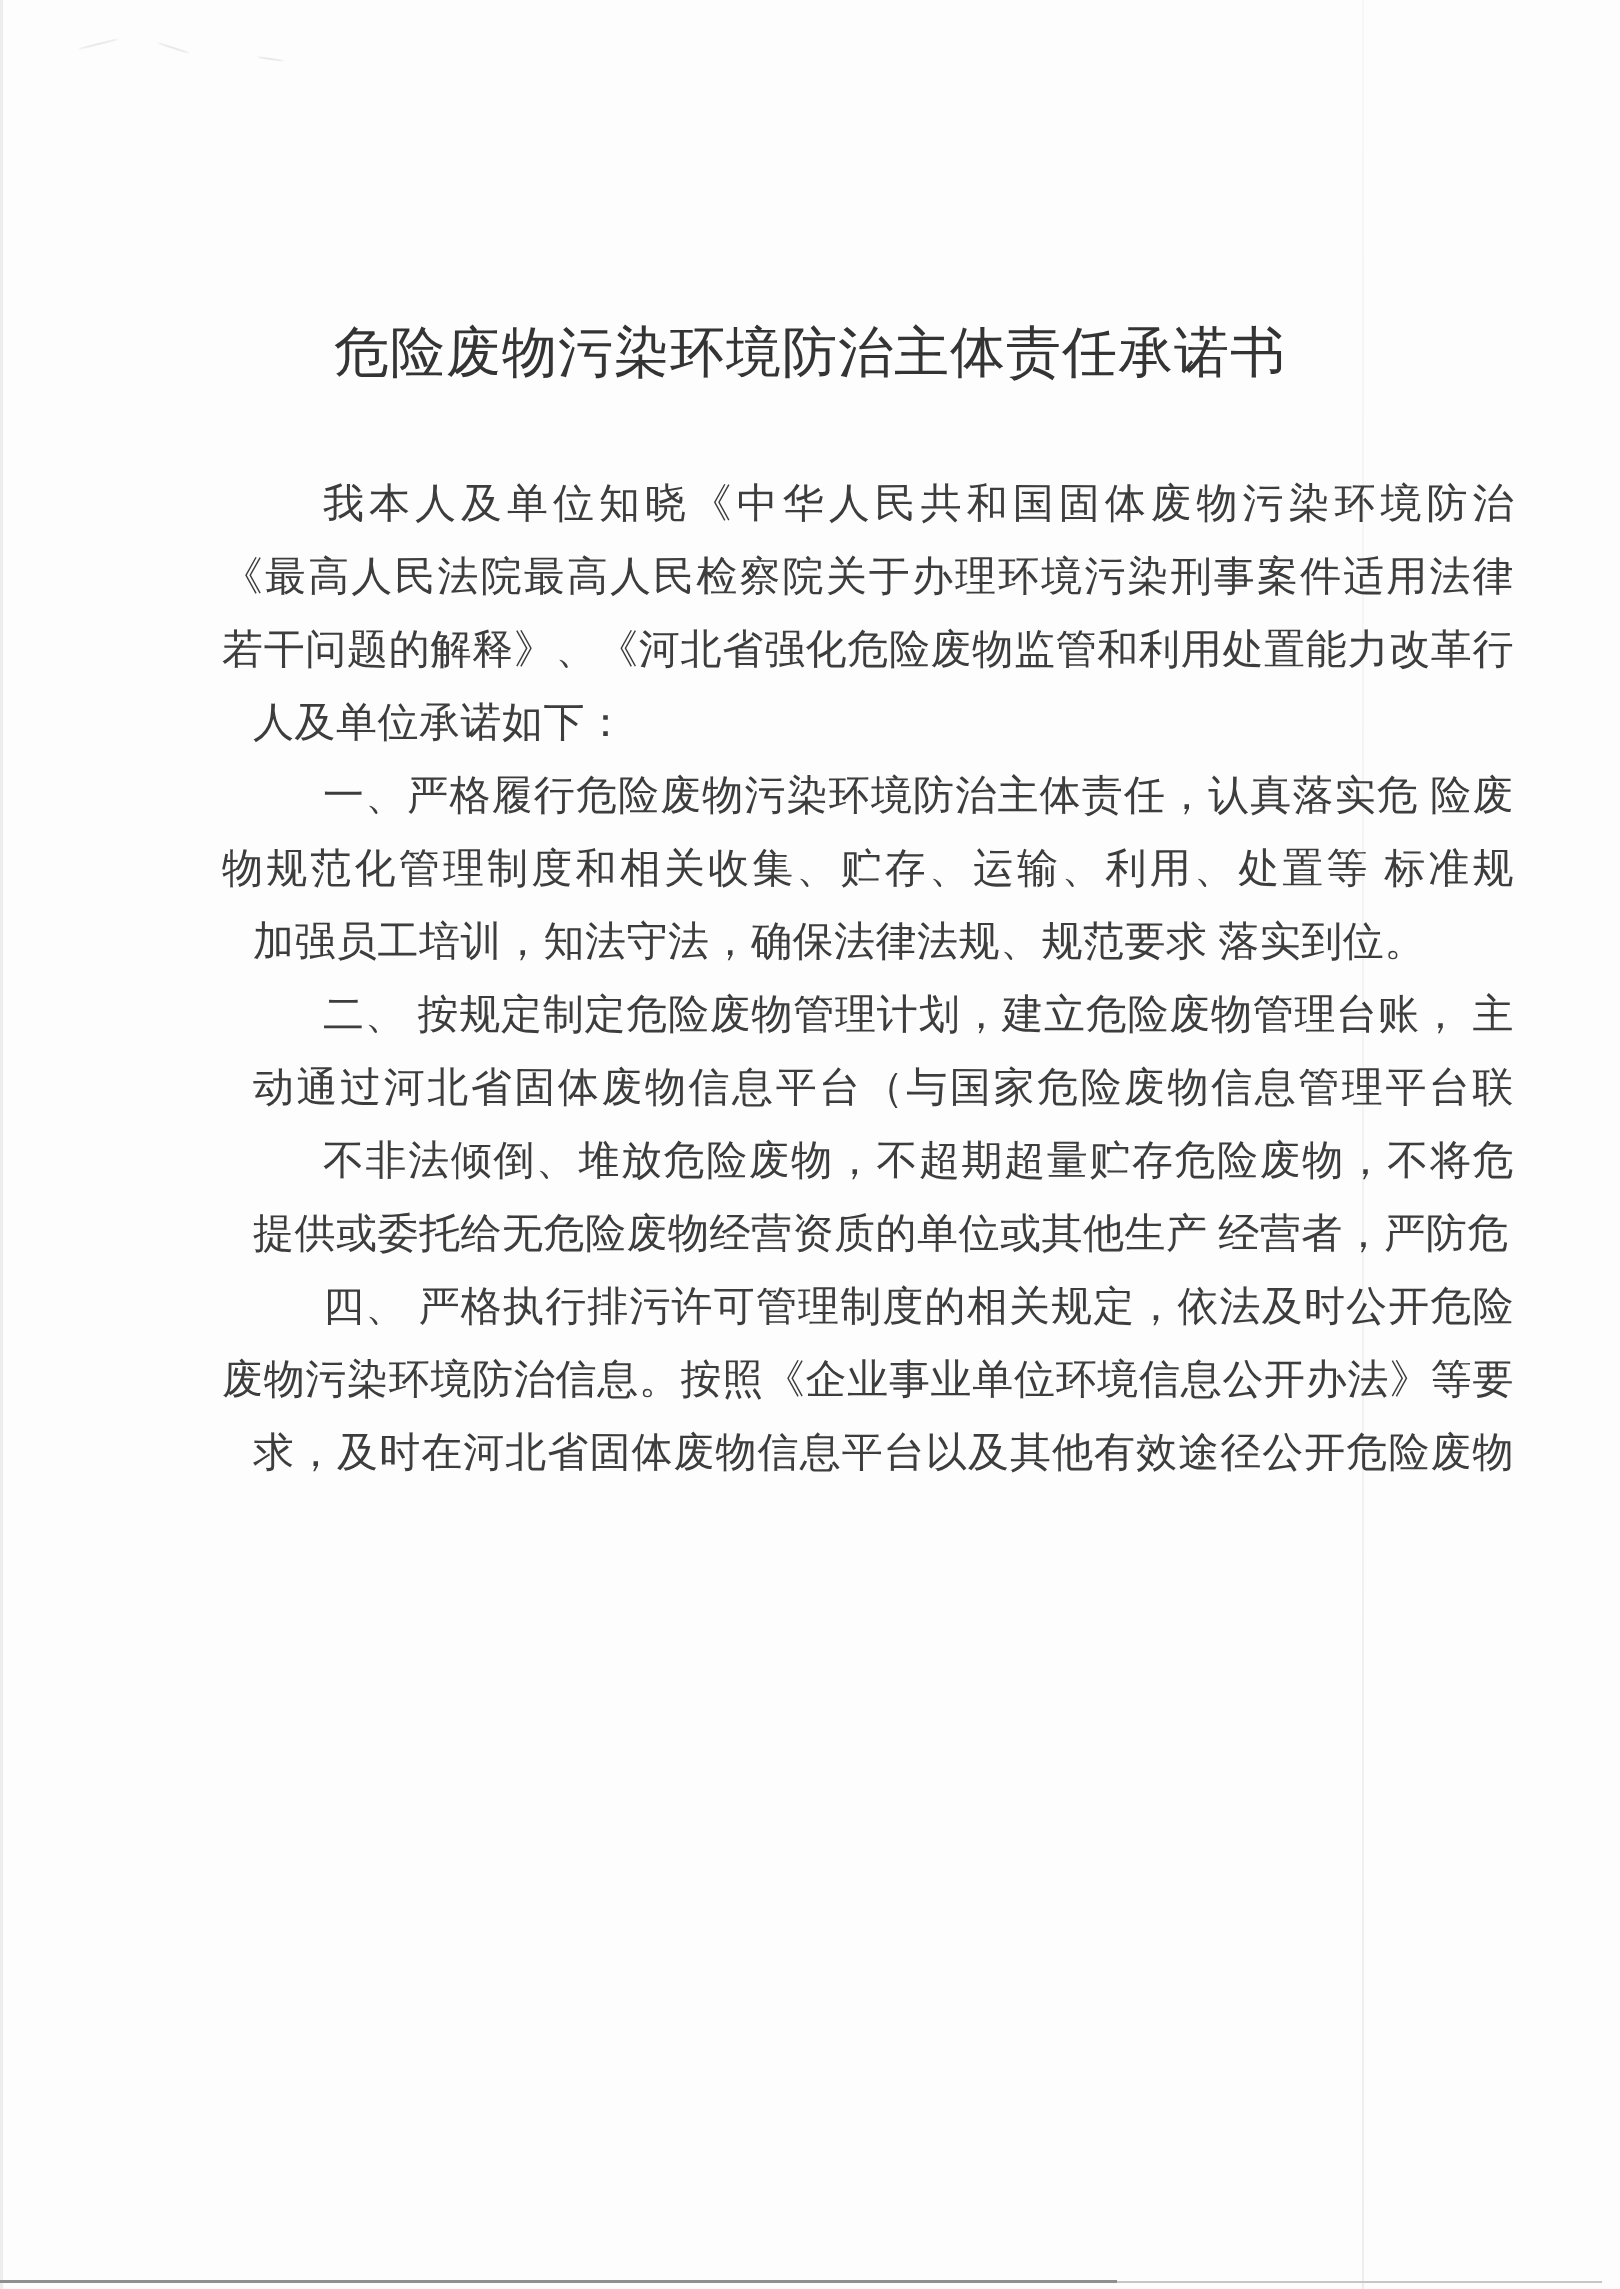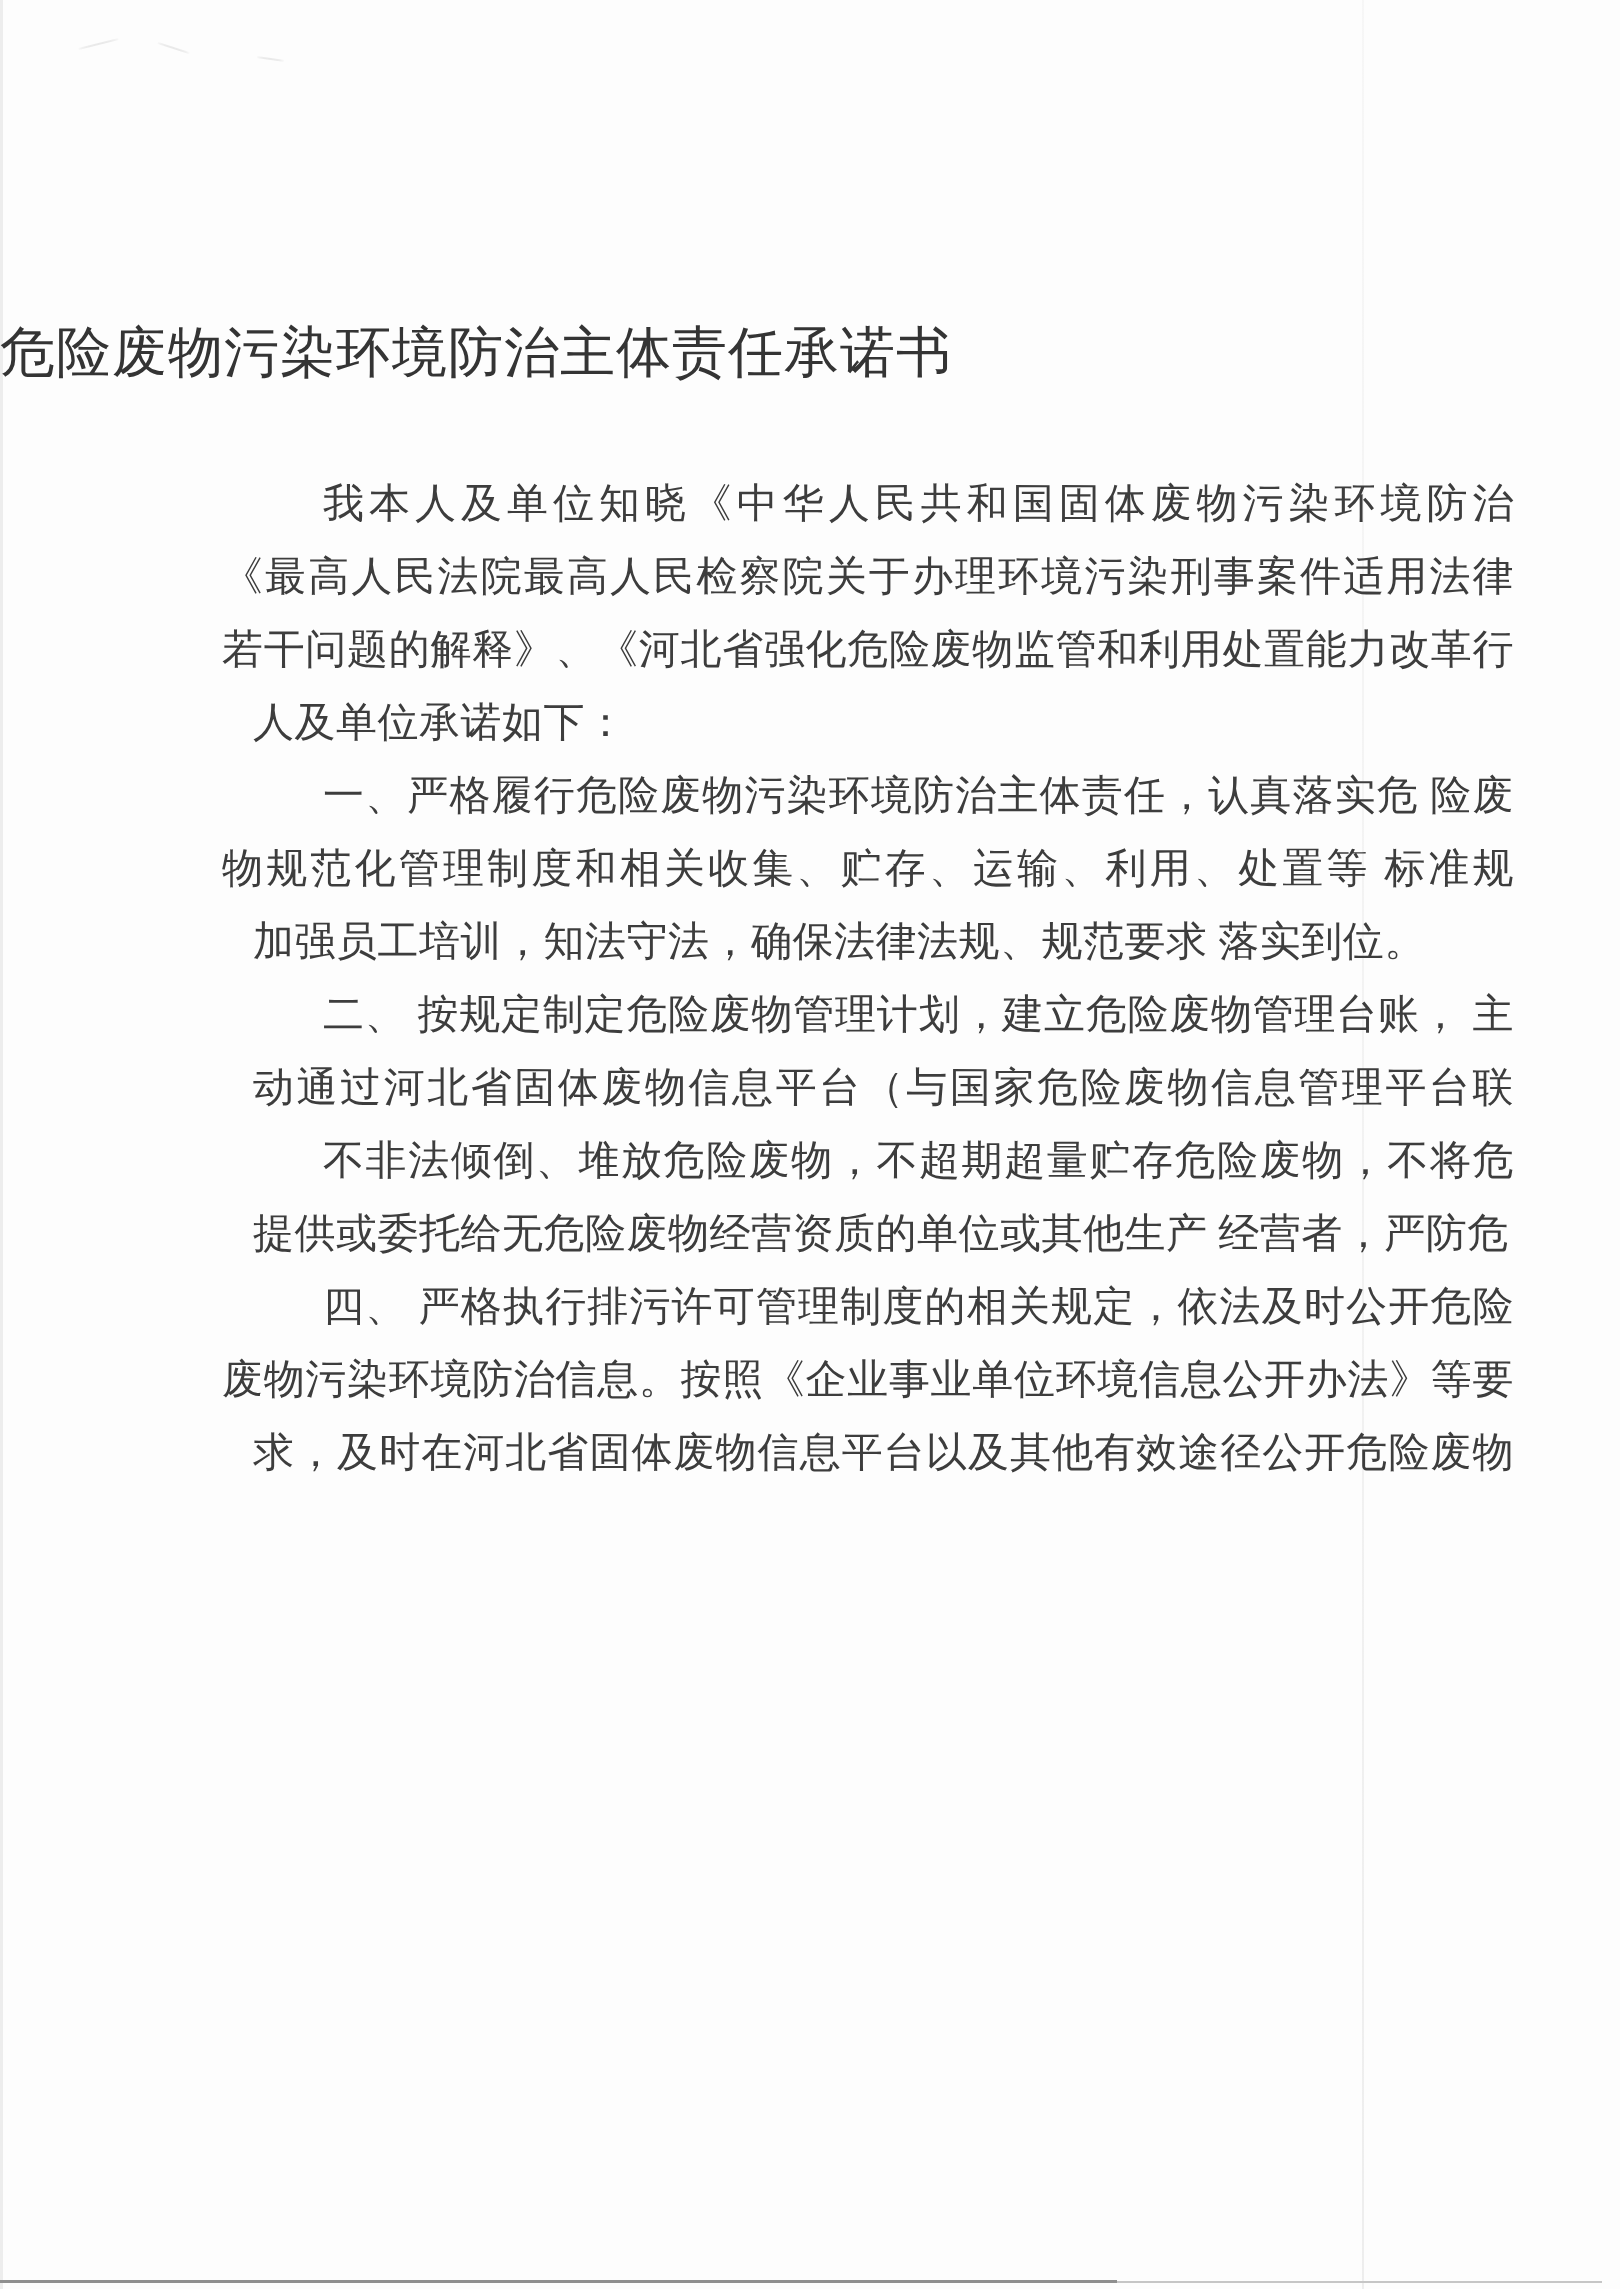--- a/index.html
+++ b/index.html
@@ -38,20 +38,21 @@
   .edge-light {
     position: absolute; left: 1117px; top: 2281px; width: 485px; height: 2px;
     background: #c6c6c6;
   }
 
   
   .title {
     position: absolute;
     top: 316px; left: 0; width: 100%;
     margin: 0;
+    text-align: center;
     font-size: 55px;
     font-weight: normal;
     letter-spacing: 1px;
     color: #343434;
   }
 
   
   .body-text {
     position: absolute;
     left: 222px;

